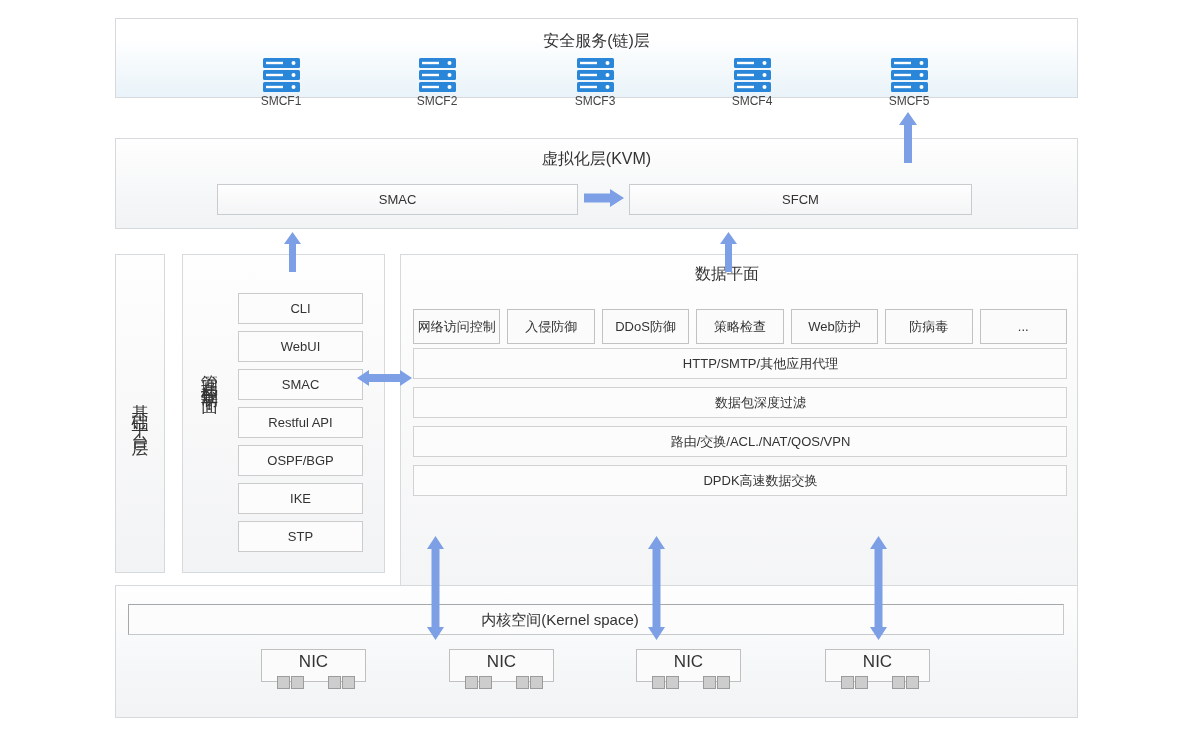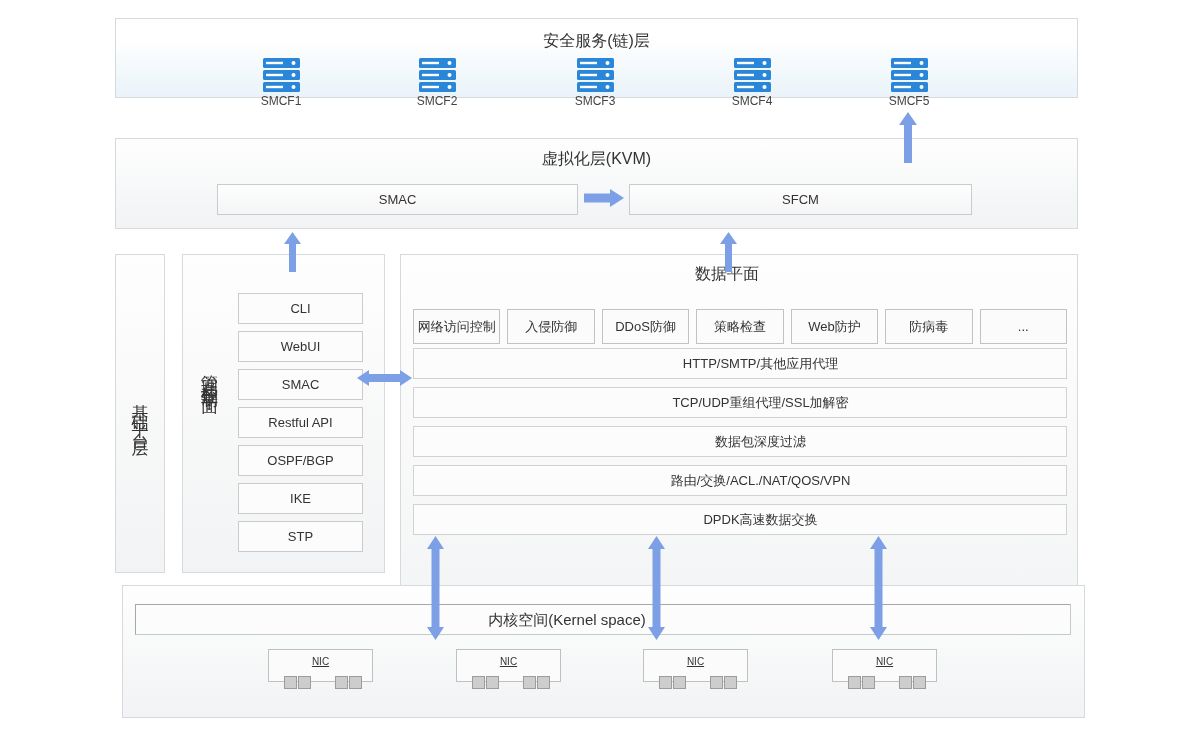--- a/index.html
+++ b/index.html
@@ -42,28 +42,28 @@
   #data-plane-title{top:9px;}
   #data-plane-title span{position:relative;left:-12px;}
   #feature-row{position:absolute;left:12px;top:54px;width:654px;height:35px;display:flex;gap:7px;border-radius:6px;}
   .feature-box{flex:1;line-height:33px;text-align:center;font-size:13px;color:#333;
      border:1px solid #c2c2c2;box-sizing:border-box;background:#fbfbfb;white-space:nowrap;overflow:hidden;}
   #pipeline-rows{position:absolute;left:12px;top:93px;width:654px;display:flex;flex-direction:column;gap:8px;}
   .pipeline-row{height:31px;line-height:29px;text-align:center;font-size:13px;color:#333;
      border:1px solid #d2d2d2;box-sizing:border-box;background:#fcfcfc;padding-left:41px;}
 
   
-  #layer-kernel{left:122px;top:585px;width:963px;height:133px;}
+  #layer-kernel{left:115px;top:585px;width:963px;height:133px;}
   #kernel-box{position:absolute;left:12px;top:18px;width:936px;height:31px;box-sizing:border-box;
      background:#fcfcfc;border:1px solid #c6c9cb;border-top-color:#a4a8ab;border-left-color:#a4a8ab;
      text-align:center;line-height:29px;font-size:15px;color:#333;}
   #kernel-box span{position:relative;left:-36px;}
   .nic-box{position:absolute;top:63px;width:105px;height:33px;box-sizing:border-box;
      border:1px solid #c0c0c0;background:#fbfbfb;text-align:center;}
-  .nic-label{font-size:10px;color:#333;line-height:24px;text-decoration:underline;}
+  .nic-label{font-size:17px;color:#333;line-height:24px;}
   .nic-port{position:absolute;width:13px;height:13px;top:26px;box-sizing:border-box;
      background:#cdcdcd;border:1px solid #9c9c9c;}
   .p1{left:15px;} .p2{left:29px;} .p3{left:66px;} .p4{left:80px;}
 
   .arrow{position:absolute;}
 </style>
 </head>
 <body>
 
 <div id="stage">
@@ -195,21 +195,20 @@
       <div class="feature-box">网络访问控制</div>
       <div class="feature-box">入侵防御</div>
       <div class="feature-box">DDoS防御</div>
       <div class="feature-box">策略检查</div>
       <div class="feature-box">Web防护</div>
       <div class="feature-box">防病毒</div>
       <div class="feature-box">...</div>
     </div>
     <div id="pipeline-rows">
       <div class="pipeline-row">HTTP/SMTP/其他应用代理</div>
-      <div class="pipeline-row">TCP/UDP重组代理/SSL加解密</div>
       <div class="pipeline-row">数据包深度过滤</div>
       <div class="pipeline-row">路由/交换/ACL./NAT/QOS/VPN</div>
       <div class="pipeline-row">DPDK高速数据交换</div>
     </div>
   </div>
 
   <div class="layer" id="layer-kernel">
     <div id="kernel-box">
       <span>内核空间(Kernel space)</span>
     </div>

